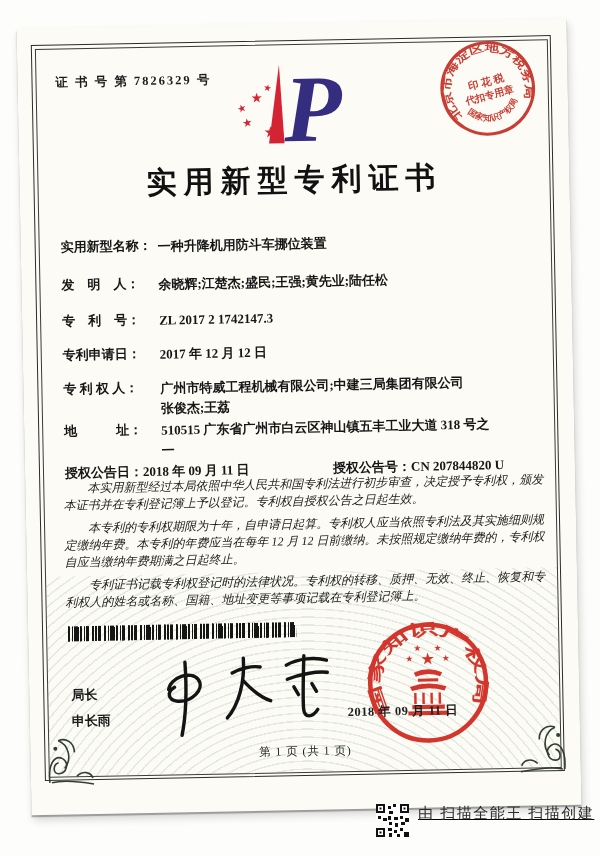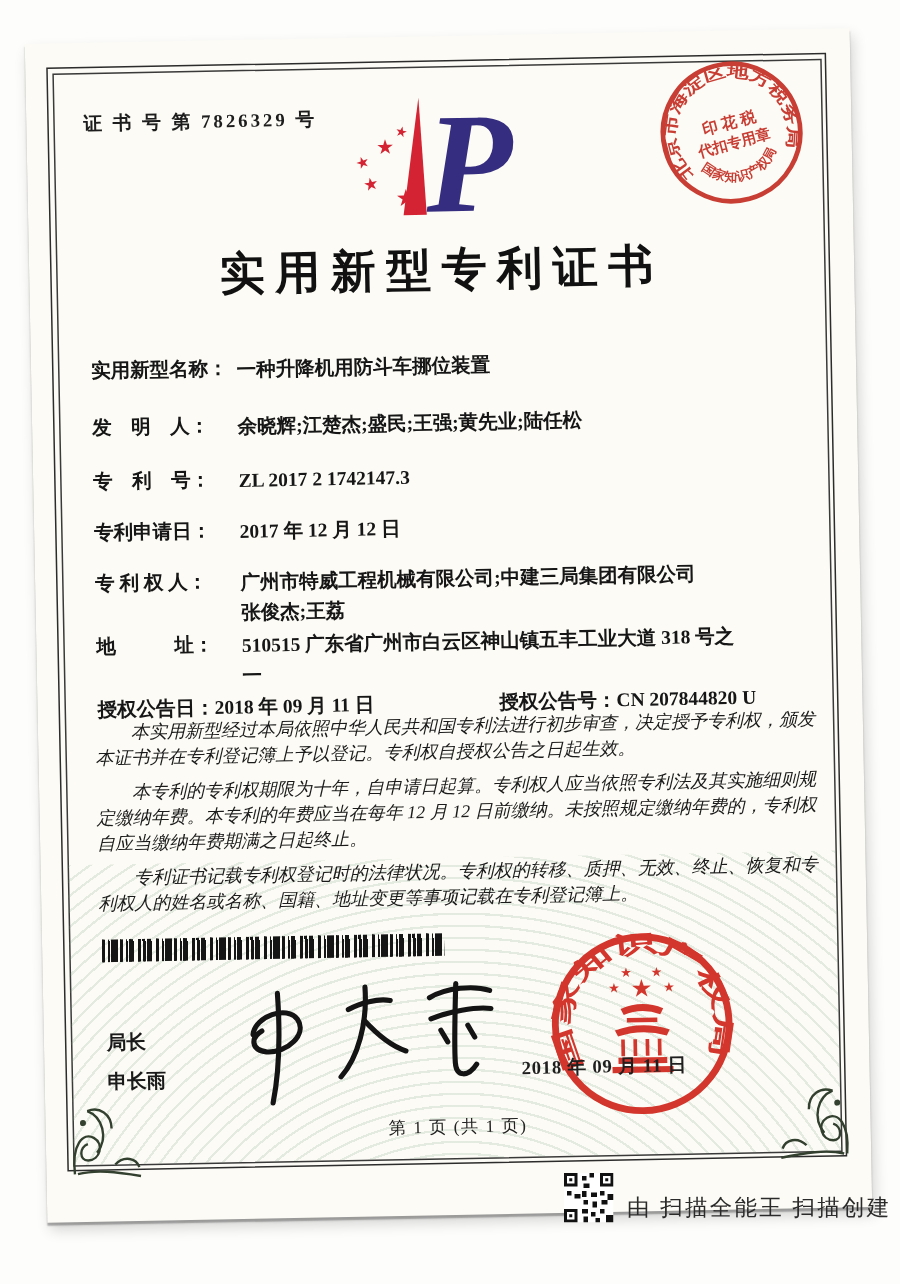--- a/index.html
+++ b/index.html
@@ -46,21 +46,21 @@
   .sig-hand{position:absolute;left:112px;top:620px;width:222px;height:112px;}
   .seal-bottom{position:absolute;left:334px;top:596px;width:130px;height:130px;opacity:.92;}
   .seal-date{position:absolute;left:318px;top:681px;width:180px;font-size:12.5px;
     font-weight:bold;letter-spacing:.5px;color:#1f1f1f;white-space:nowrap;}
   .corner{position:absolute;width:54px;height:60px;}
   .corner-left{left:15px;top:698px;}
   .corner-right{left:484px;top:694px;transform:scaleX(-1);}
   .page-footer{position:absolute;left:0;right:0;top:720px;text-align:center;
     font-size:11.5px;letter-spacing:1px;color:#222;}
   
-  .scan-footer{position:absolute;left:376px;top:779px;height:36px;display:flex;align-items:flex-end;}
+  .scan-footer{position:absolute;left:376px;top:804px;height:36px;display:flex;align-items:flex-start;text-decoration:underline;}
   .qr{width:33px;height:33px;margin-right:9px;}
   .scan-text{font-family:"Liberation Sans","DejaVu Sans",sans-serif;
     font-size:15px;letter-spacing:1.5px;color:#2a2a2a;white-space:nowrap;}
 </style>
 </head>
 <body>
 
 <div class="smudge"></div>
 
 <div class="paper">

